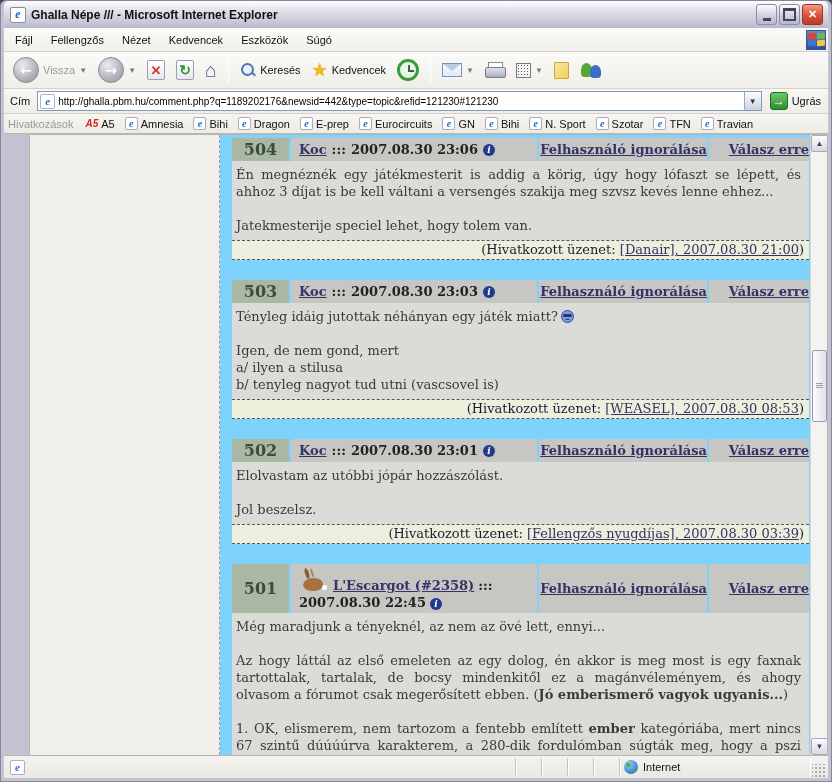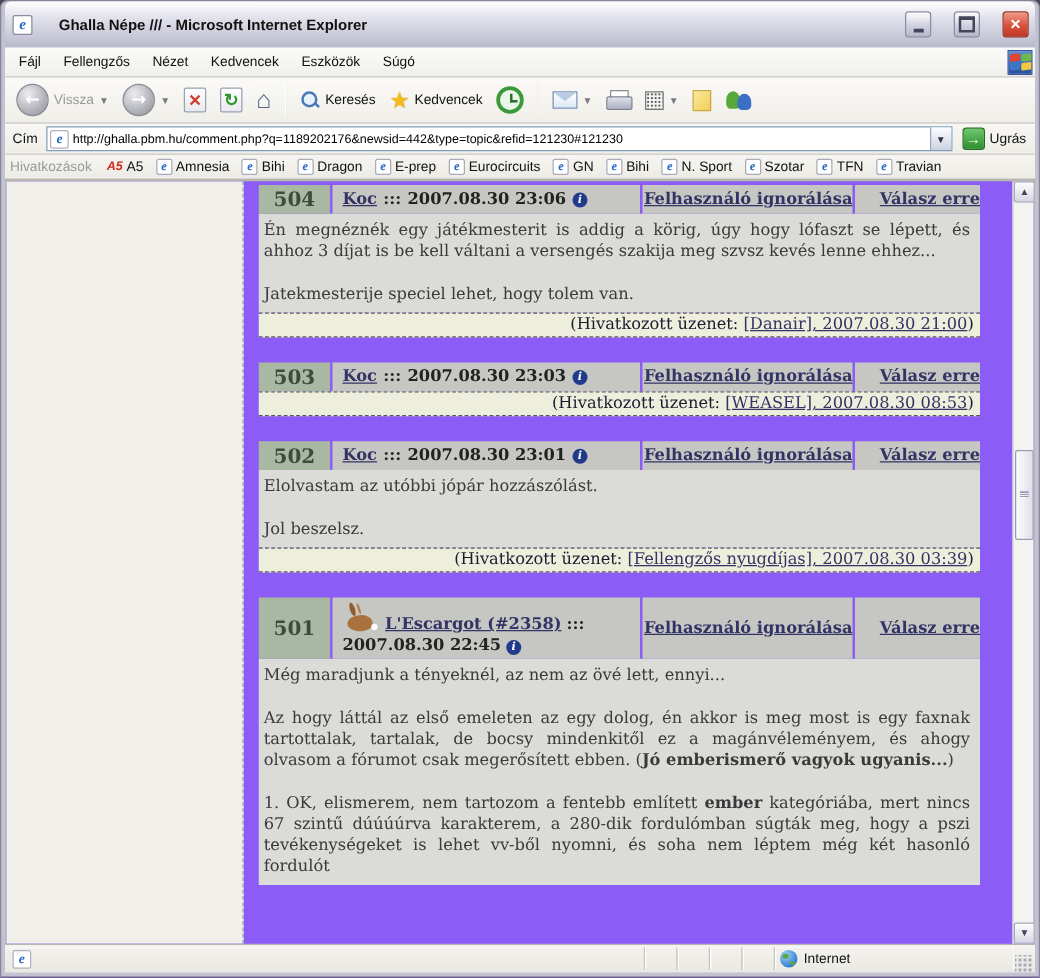--- a/index.html
+++ b/index.html
@@ -6,23 +6,23 @@
   html,body { width:832px; height:782px; font-family:"Liberation Sans",sans-serif; }
   body { background:#4a4a55; }
 
   .window{
     width:832px;height:782px;display:flex;flex-direction:column;
     background:#c2c2d2;border:1px solid #86869a;border-radius:6px 6px 0 0;
     padding:0 3px 3px;overflow:hidden;
   }
 
   
-  .titlebar{height:37px;display:flex;align-items:center;padding:0 5px 0 6px;
+  .titlebar{height:27px;display:flex;align-items:center;padding:0 5px 0 6px;
     background:linear-gradient(180deg,#ffffff 0%,#e2e2ec 35%,#c6c6d6 80%,#b8b8cc 100%);
-    border-radius:5px 5px 0 0;gap:16px;}
+    border-radius:5px 5px 0 0;}
   .title-icon{width:16px;height:16px;background:#fff;border:1px solid #8a8aa0;border-radius:2px;
     display:flex;align-items:center;justify-content:center;margin-right:5px;flex:none;}
   .title-icon::before{content:"e";font:bold italic 12px "Liberation Serif",serif;color:#2468c8;}
   .title-text{font:bold 12px "Liberation Sans",sans-serif;color:#111;flex:1;white-space:nowrap;overflow:hidden;}
   .winbtn{width:21px;height:21px;border-radius:3px;margin-left:2px;display:flex;align-items:center;justify-content:center;
     font:bold 11px "Liberation Sans",sans-serif;border:1px solid #8d8da2;}
   .winbtn.min,.winbtn.max{background:linear-gradient(180deg,#fdfdfe,#cdcdde 60%,#b8b8cc);color:#3a3a4c;}
   .winbtn.close{background:linear-gradient(180deg,#f09a8a,#d9513d 55%,#c03a28);color:#fff;border-color:#9a3526;}
   .winbtn.min::before{content:"";width:8px;height:3px;background:#44445a;margin-top:9px;}
   .winbtn.max::before{content:"";width:9px;height:8px;border:2px solid #44445a;border-top-width:3px;}
@@ -96,21 +96,21 @@
   .linksbar{height:20px;background:linear-gradient(180deg,#f6f5f1,#ecebe4);display:flex;align-items:center;
     padding:0 4px;gap:10px;border-bottom:1px solid #b9b6ae;overflow:hidden;}
   .links-label{font-size:11px;color:#9a9a9a;margin-right:2px;}
   .link-item{display:flex;align-items:center;gap:3px;font-size:11px;color:#111;white-space:nowrap;}
   .eicon{width:13px;height:13px;border:1px solid #aab;border-radius:2px;background:#fff;flex:none;
     display:flex;align-items:center;justify-content:center;}
   .eicon::before{content:"e";font:bold italic 10px "Liberation Serif",serif;color:#2468c8;}
   .a5icon{font:italic bold 10px "Liberation Sans",sans-serif;color:#d02818;}
 
   
-  .content{flex:1;display:flex;background:#8b5cf6;overflow:hidden;position:relative;border:1px solid #b9b6ae;border-bottom:none;}
+  .content{flex:1;display:flex;background:#7dd3fc;overflow:hidden;position:relative;border:1px solid #b9b6ae;border-bottom:none;margin-left:25px;}
   .left-col{width:190px;flex:none;border-right:1px dashed #9a9aa0;background:#f0efe9;}
   .main-col{flex:1;padding:3px 0 0 12px;overflow:hidden;font-family:"DejaVu Serif","Liberation Serif",serif;}
   .post{width:577px;margin-bottom:20px;}
   .post-header{display:grid;grid-template-columns:57px 246px 168px 100px;gap:2px;}
   .cell{background:#c6c6c2;display:flex;align-items:center;}
   .num-cell{background:#a9b8a3;justify-content:center;font:bold 16px "DejaVu Serif",serif;color:#3c4c3c;min-height:23px;}
   .author-cell{padding-left:8px;gap:5px;font-size:13px;color:#222;}
   .author-cell.two-line{flex-direction:column;align-items:flex-start;justify-content:center;padding:3px 0 3px 8px;gap:2px;}
   .author-line{display:flex;align-items:flex-end;gap:4px;}
   .center-cell{justify-content:flex-end;}
@@ -354,20 +354,27 @@
             <span class="hdr-date">2007.08.30 23:03</span>
             <span class="info-icon">i</span>
           </div>
           <div class="cell center-cell">
             <a class="flink">Felhasználó ignorálása</a>
           </div>
           <div class="cell center-cell">
             <a class="flink">Válasz erre</a>
           </div>
         </div>
+        <div class="post-body">
+          <div><span class="quoted">Tényleg idáig jutottak néhányan egy játék miatt?</span><span class="smiley"></span></div>
+          <div class="p-gap"></div>
+          <div class="pre">Igen, de nem gond, mert
+a/ ilyen a stilusa
+b/ tenyleg nagyot tud utni (vascsovel is)</div>
+        </div>
         <div class="post-ref">
           <span>(Hivatkozott üzenet:</span>
           <a class="reflink">[WEASEL], 2007.08.30 08:53</a><span>)</span>
         </div>
       </div>
 
       <div class="post">
         <div class="post-header">
           <div class="cell num-cell">502</div>
           <div class="cell author-cell">

